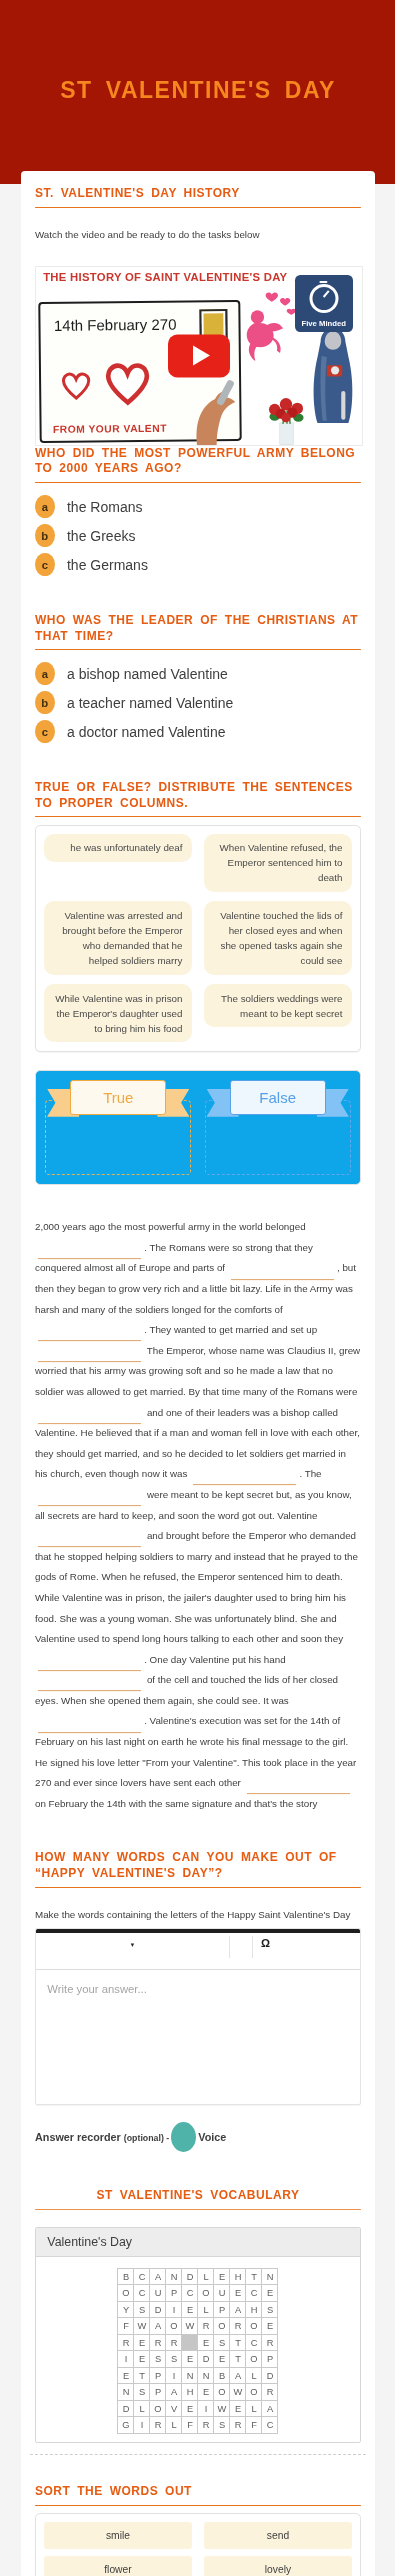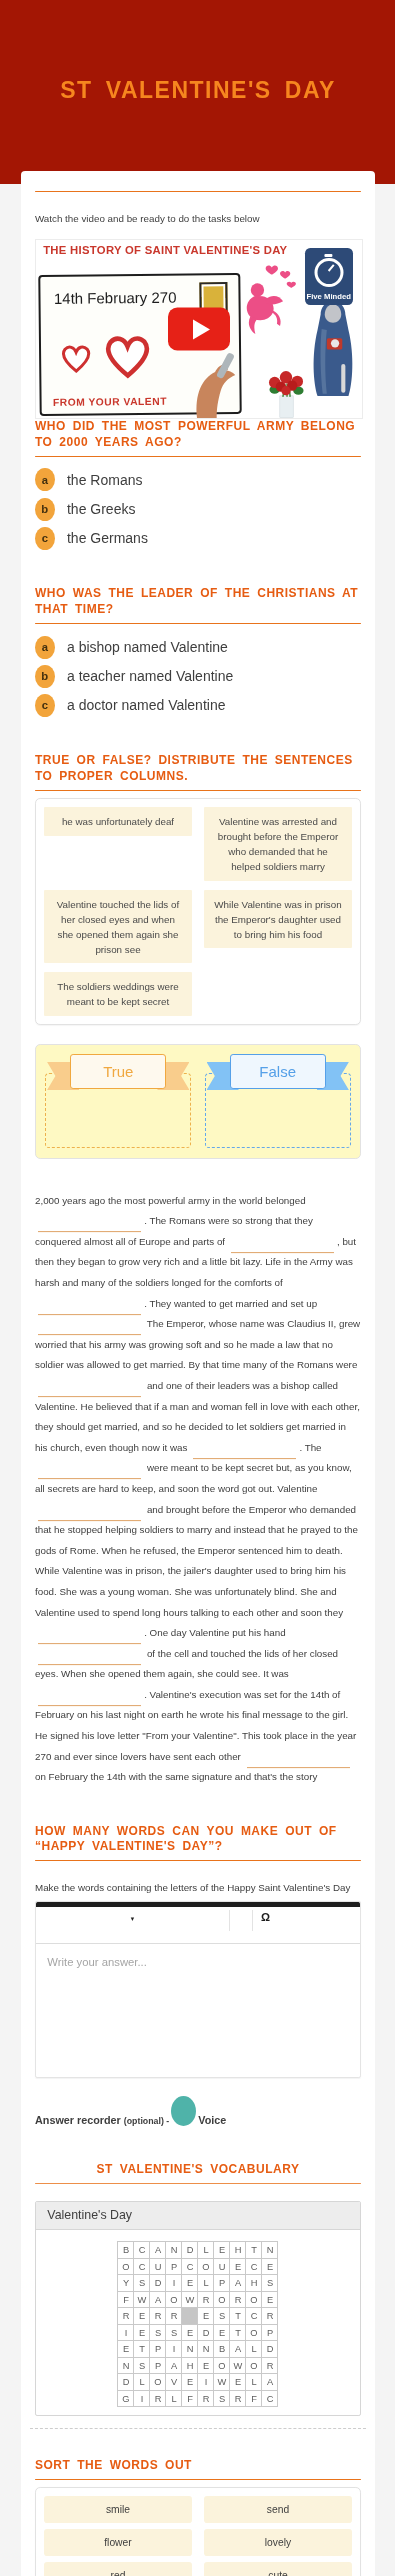--- a/index.html
+++ b/index.html
@@ -5,23 +5,23 @@
   html,body{margin:0;padding:0;background:#F4F4F4;font-family:"Liberation Sans",sans-serif;color:#3E3E3E}
   .page{position:relative;width:396px;height:2746px;overflow:hidden;background:#F4F4F4}
   .hero{height:184px;background:#A31604}
   .hero h1{margin:0;padding-top:77px;text-align:center;color:#F6861F;font-size:23px;font-weight:bold;letter-spacing:1.5px;word-spacing:5.2px}
   .card{width:326px;background:#fff;margin:-13.4px 0 0 20.6px;border-radius:4.1px 4.1px 0 0;padding:15.5px 14.4px 18.5px;position:relative}
   .sec-h{color:#E65C12;font-weight:bold;font-size:12px;letter-spacing:0.5px;word-spacing:3.1px;line-height:1.3}
   .sec-h.center{text-align:center}
   .rule{height:1px;background:#E8731B;margin-top:5.2px;border-radius:0.5px}
   .instr{margin-top:21px;font-size:9.8px}
   
-  .video{position:relative;margin-top:15px;width:326px;height:178px;background:#fff;border:0.5px solid #ececec;overflow:hidden;cursor:pointer}
+  .video{position:relative;margin-top:26px;width:326px;height:178px;background:#fff;border:0.5px solid #ececec;overflow:hidden;cursor:pointer}
   .v-title{position:absolute;left:7.2px;top:4.1px;color:#C9372C;font-weight:bold;font-size:11.3px;letter-spacing:0.3px;z-index:2}
-  .v-logo{position:absolute;right:9.3px;top:8.2px;width:48px;height:57px;background:#2D4A77;border-radius:5.2px;z-index:3}
+  .v-logo{position:absolute;right:9.3px;top:8.2px;width:58px;height:57px;background:#2D4A77;border-radius:5.2px;z-index:3}
   .sw{position:absolute;top:9.3px;left:50%;transform:translateX(-50%);width:23px;height:23px;border:3.1px solid #fff;border-radius:50%}
   .sw::before{content:"";position:absolute;top:-6.7px;left:50%;transform:translateX(-50%);width:8.2px;height:2.6px;background:#fff;border-radius:1px}
   .sw::after{content:"";position:absolute;left:10.8px;top:2.1px;width:2.1px;height:8.2px;background:#fff;transform:rotate(40deg);transform-origin:bottom}
   .v-logo span{position:absolute;bottom:4.1px;width:100%;text-align:center;color:#fff;font-weight:bold;font-size:7.7px}
   .board{position:absolute;left:3.1px;top:34px;width:198px;height:137px;border:2.6px solid #1d1d1d;border-radius:4.1px;background:#FEFEFA;transform:rotate(-.6deg);z-index:1}
   .board-date{position:absolute;left:13.4px;top:13.4px;font-size:15px;color:#1d1d1d}
   .stamp{position:absolute;right:11.3px;top:7.2px;width:24px;height:27px;border:2.1px solid #2a2a2a;background:#D9B23A;box-shadow:inset 0 0 0 2.1px #fff}
   .board-caption{position:absolute;left:11.3px;bottom:6.2px;color:#C9372C;font-weight:bold;font-size:10.3px;letter-spacing:0.5px}
   .heart{position:absolute}
   .play{position:absolute;left:50%;top:50%;transform:translate(-50%,-50%);width:62px;height:43px;background:#E62117;border-radius:9.3px;display:flex;align-items:center;justify-content:center;z-index:6}
@@ -31,23 +31,23 @@
   .roses{position:absolute;left:221px;top:129px;z-index:2}
   .hand{position:absolute;left:130px;top:107px;z-index:4}
   
   .opts{margin-top:11.3px}
   .opt{display:flex;align-items:center;gap:12.4px;margin-top:5.2px;min-height:24px;cursor:pointer}
   .badge{flex:0 0 19.6px;width:19.6px;height:23px;background:#F2A43B;border-radius:50%;display:flex;align-items:center;justify-content:center;font-size:11.3px;font-weight:bold;color:#43300F}
   .opt-label{font-size:14px}
   
   .box{border:0.5px solid #E2E2E2;border-radius:5.2px;padding:8.2px;margin-top:7.2px;background:#fff;box-shadow:0 0.5px 1px rgba(0,0,0,.04)}
   .cards-grid{display:grid;grid-template-columns:1fr 1fr;gap:9.3px 12.4px;align-items:start}
-  .tf-card{background:#FBF3DC;border-radius:1px;padding:6.7px 9.3px;text-align:center;font-size:9.8px;line-height:15px;color:#4A4A4A;cursor:grab}
-  
-  .zones-box{border:0.5px solid #E2E2E2;border-radius:5.2px;padding:9.3px;margin-top:18.5px;background:#fef9c3}
+  .tf-card{background:#FBF3DC;border-radius:10px;padding:6.7px 9.3px;text-align:right;font-size:9.8px;line-height:15px;color:#4A4A4A;cursor:grab}
+  
+  .zones-box{border:0.5px solid #E2E2E2;border-radius:5.2px;padding:9.3px;margin-top:18.5px;background:#0ea5e9}
   .zones-row{display:grid;grid-template-columns:1fr 1fr;gap:13.4px}
   .ribbon{position:relative;width:66%;margin:0 auto;z-index:2}
   .ribbon .wing{position:absolute;top:8.2px;height:28px;width:32px;background:var(--wing)}
   .wing.l{left:-23px;clip-path:polygon(0 0,100% 0,100% 100%,0 100%,26% 50%)}
   .wing.r{right:-23px;clip-path:polygon(0 0,100% 0,74% 50%,100% 100%,0 100%)}
   .rbox{position:relative;border:1px solid var(--bd);background:var(--bg);border-radius:3.1px;height:33px;display:flex;align-items:center;justify-content:center;color:var(--bd);font-size:15px;z-index:2}
   .ribbon.orange{--bd:#F0A840;--bg:#FEF9EE;--wing:#F9CD8C}
   .ribbon.blue{--bd:#55A0E8;--bg:#EFF7FE;--wing:#82C2F5}
   .zone{border:1px dashed;border-radius:4.1px;margin-top:-15.5px;height:73px;cursor:pointer}
   .zone.orange{border-color:#EDB14C}
@@ -57,21 +57,21 @@
   .blank{display:inline-block;width:103px;height:12.4px;border-bottom:1px solid #DFA468;vertical-align:middle;margin:0 3.1px;transform:translateY(4.1px)}
   
   .editor{margin-top:8.2px;border:0.5px solid #E4E4E4;border-radius:2.1px;overflow:hidden;box-shadow:0 0.5px 1px rgba(0,0,0,.05)}
   .editor-topbar{height:4.1px;background:#1E1E1E;border-radius:1.5px 1.5px 0 0}
   .toolbar{height:36px;position:relative;border-bottom:0.5px solid #DDD;background:#fff}
   .tb-dd{position:absolute;left:0;top:0;width:193px;height:24px;display:flex;align-items:center;justify-content:center;font-size:6.7px;color:#222;cursor:pointer}
   .tb-sep{position:absolute;top:3.1px;height:21.6px;width:0.5px;background:#E3E3E3}
   .tb-omega{position:absolute;left:225px;top:4.1px;font-size:11.3px;font-weight:bold;color:#1d1d1d;cursor:pointer}
   .textarea{min-height:109px;padding:12.4px 11.3px;font-size:11.3px;color:#A5A5A5;cursor:text}
   
-  .recorder{display:flex;align-items:flex-end;gap:2px;margin-top:17.5px}
+  .recorder{display:flex;align-items:center;gap:2px;margin-top:17.5px}
   .rec-label{font-weight:bold;font-size:10.8px}
   .rec-label small{font-size:8.8px}
   .voice-btn{width:25px;height:30px;background:#4FB3A9;border-radius:50%;border:none;cursor:pointer}
   .voice-label{font-weight:bold;font-size:10.8px}
   
   .ws{border:0.5px solid #D6D6D6;border-radius:2.1px;margin-top:17px;overflow:hidden;background:#fff}
   .ws-head{background:#EDEDED;border-bottom:0.5px solid #D6D6D6;padding:6.7px 11.3px;font-size:12.4px;color:#3F3F3F}
   .ws-body{padding:11.3px 0 8.2px;display:flex;justify-content:center}
   .ws-grid{display:grid;grid-template-columns:repeat(10,16px);grid-auto-rows:16.5px;border-top:0.5px solid #C9C9C9;border-left:0.5px solid #C9C9C9}
   .ws-cell{border-right:0.5px solid #C9C9C9;border-bottom:0.5px solid #C9C9C9;display:flex;align-items:center;justify-content:center;font-size:9.3px;color:#5E5E5E;cursor:pointer;background:#fff}
@@ -85,20 +85,21 @@
 </head>
 <body>
 
 <div class="page">
   <div class="hero">
     <h1>ST VALENTINE'S DAY</h1>
   </div>
 
   <div class="card">
 
+    <div class="sec-h">ST. VALENTINE'S DAY HISTORY</div>
     <div class="rule"></div>
     <div class="instr">Watch the video and be ready to do the tasks below</div>
 
     <div class="video">
       <div class="v-title">THE HISTORY OF SAINT VALENTINE'S DAY</div>
       <div class="v-logo">
         <div class="sw"></div>
         <span>Five Minded</span>
       </div>
       <div class="board">
@@ -187,22 +188,23 @@
           <span class="opt-label">a doctor named Valentine</span>
         </div>
       </div>
 
     <div class="sec-h mt70">TRUE OR FALSE? DISTRIBUTE THE SENTENCES TO PROPER COLUMNS.</div>
     <div class="rule"></div>
     <div class="box">
       <div class="cards-grid">
 
       <div class="tf-card">he was unfortunately deaf</div>
+          <div class="tf-card">When Valentine refused, the Emperor sentenced him to death</div>
           <div class="tf-card">Valentine was arrested and brought before the Emperor who demanded that he helped soldiers marry</div>
-          <div class="tf-card">Valentine touched the lids of her closed eyes and when she opened them again she prison see</div>
+          <div class="tf-card">Valentine touched the lids of her closed eyes and when she opened tasks again she could see</div>
           <div class="tf-card">While Valentine was in prison the Emperor's daughter used to bring him his food</div>
           <div class="tf-card">The soldiers weddings were meant to be kept secret</div>
         </div>
     </div>
 
     <div class="zones-box">
       <div class="zones-row">
         <div>
           <div class="ribbon orange">
             <div class="wing l"></div>

